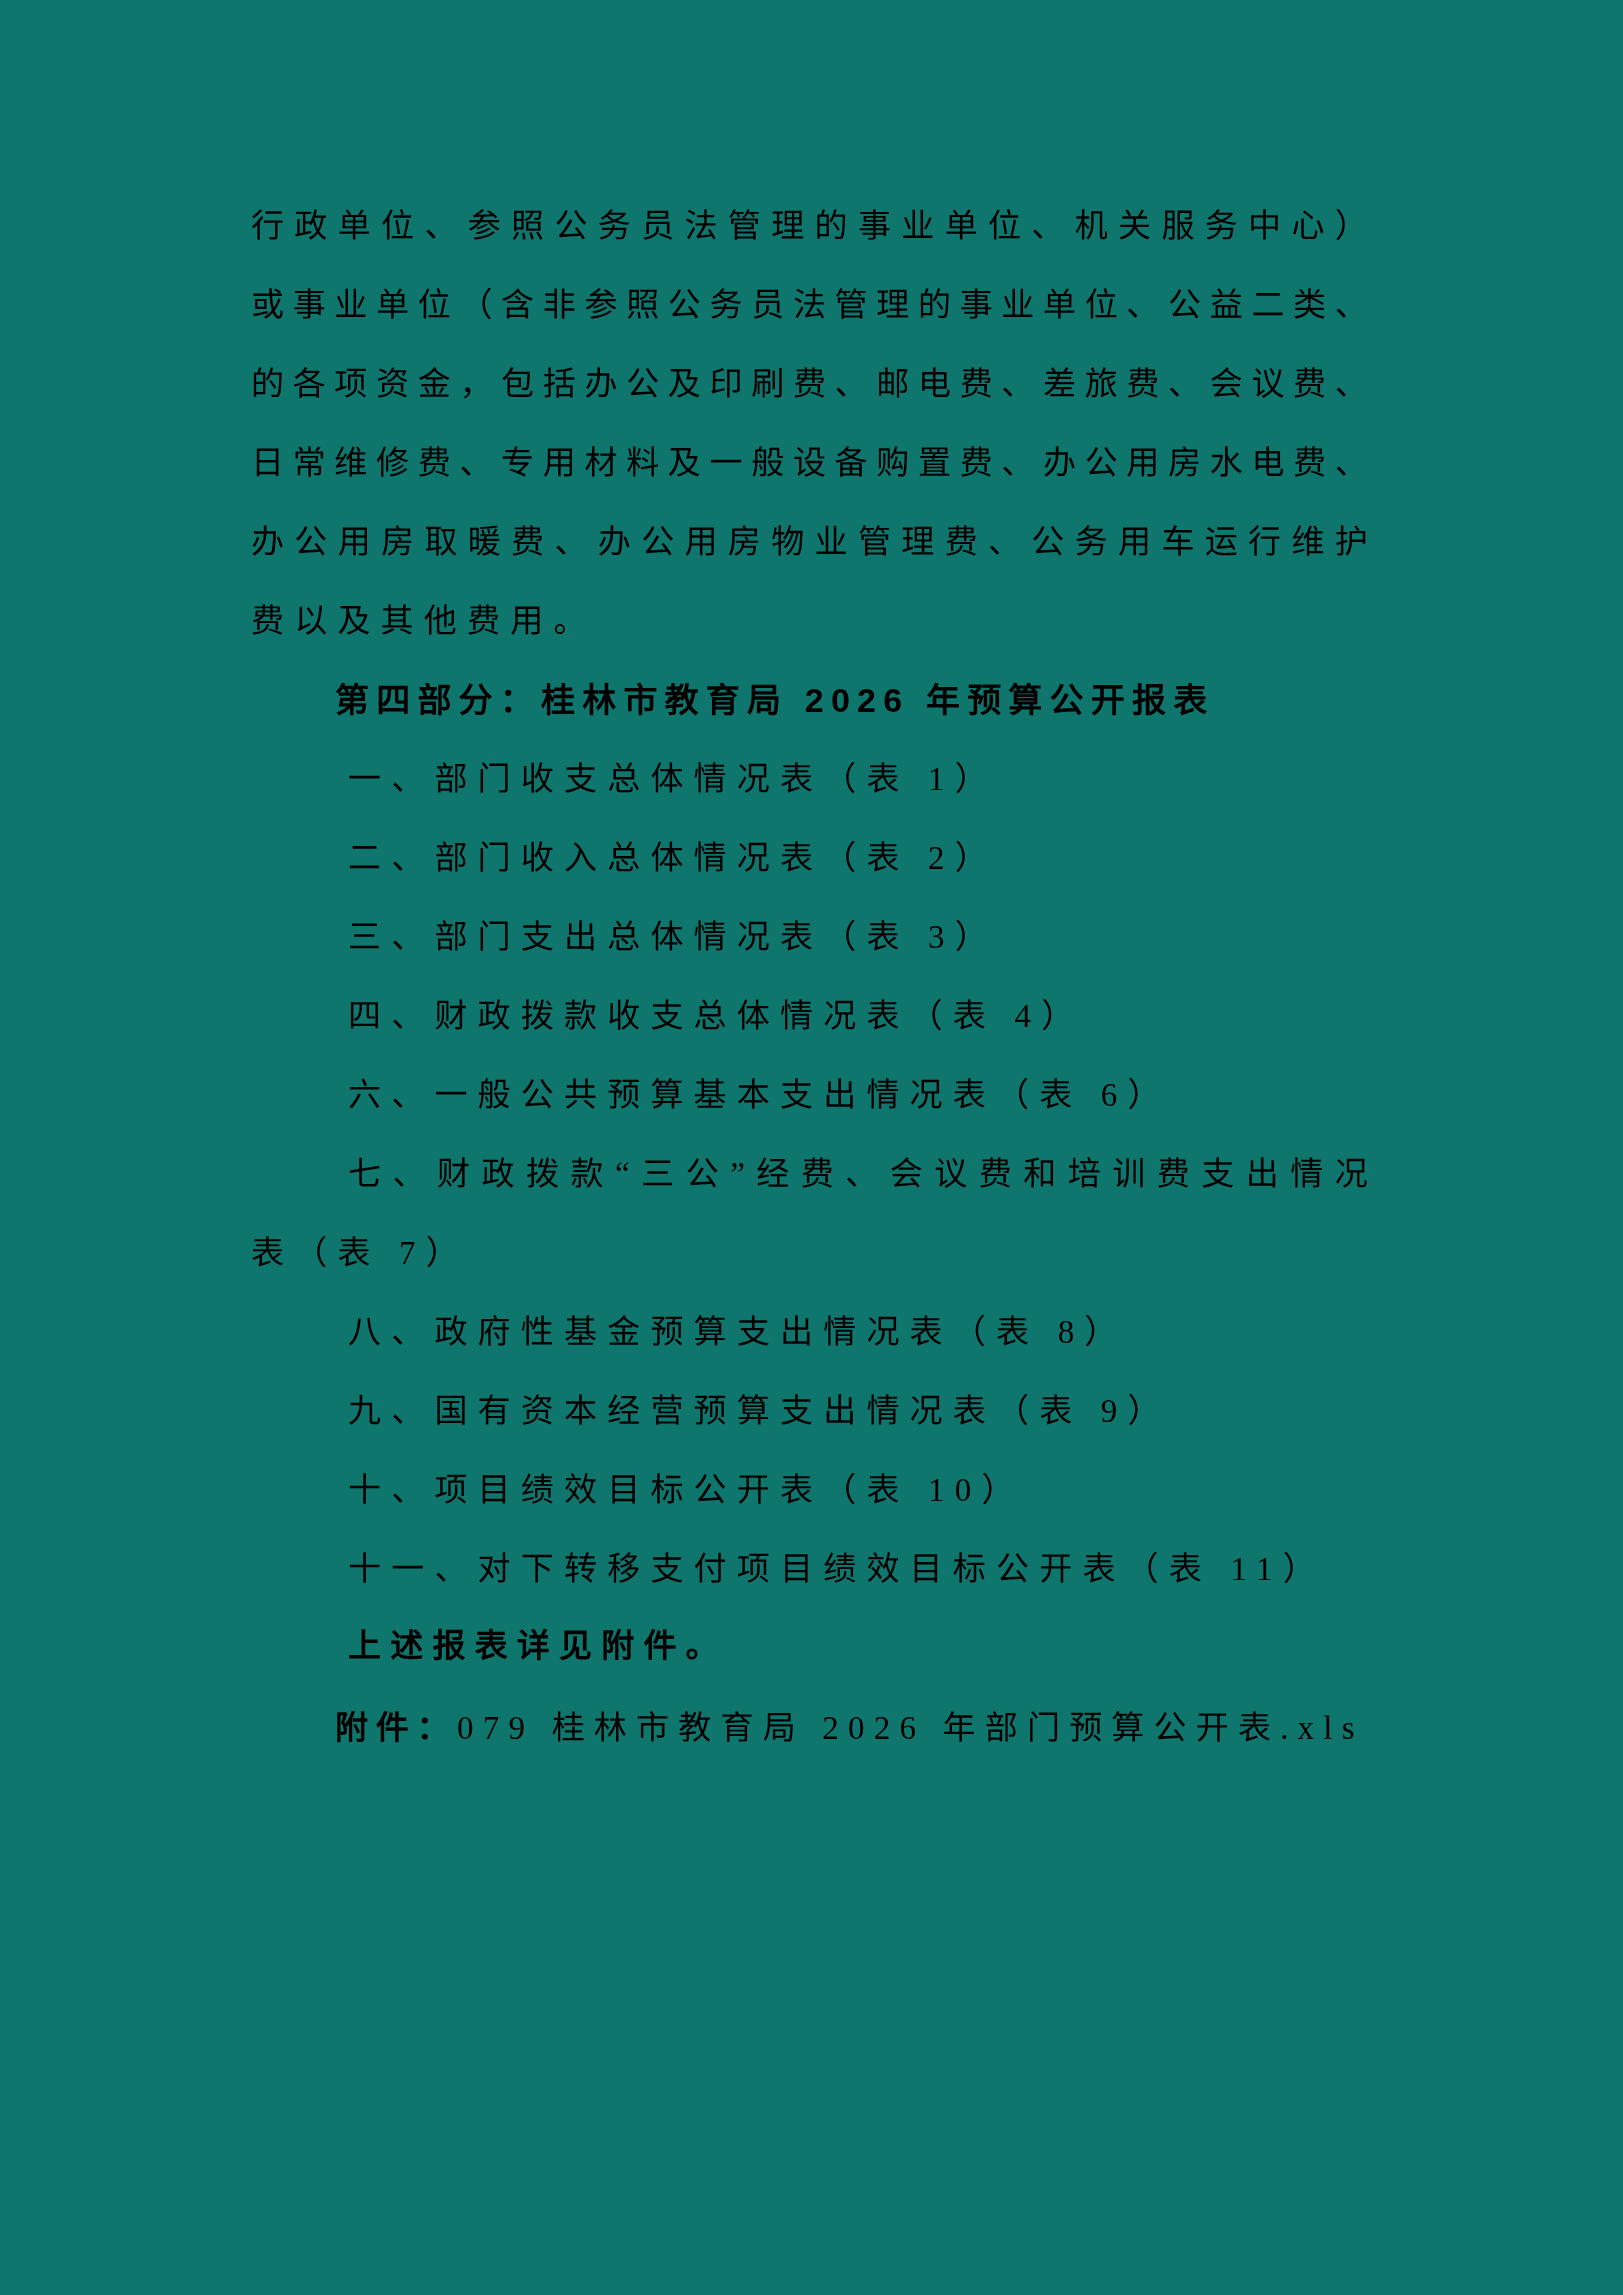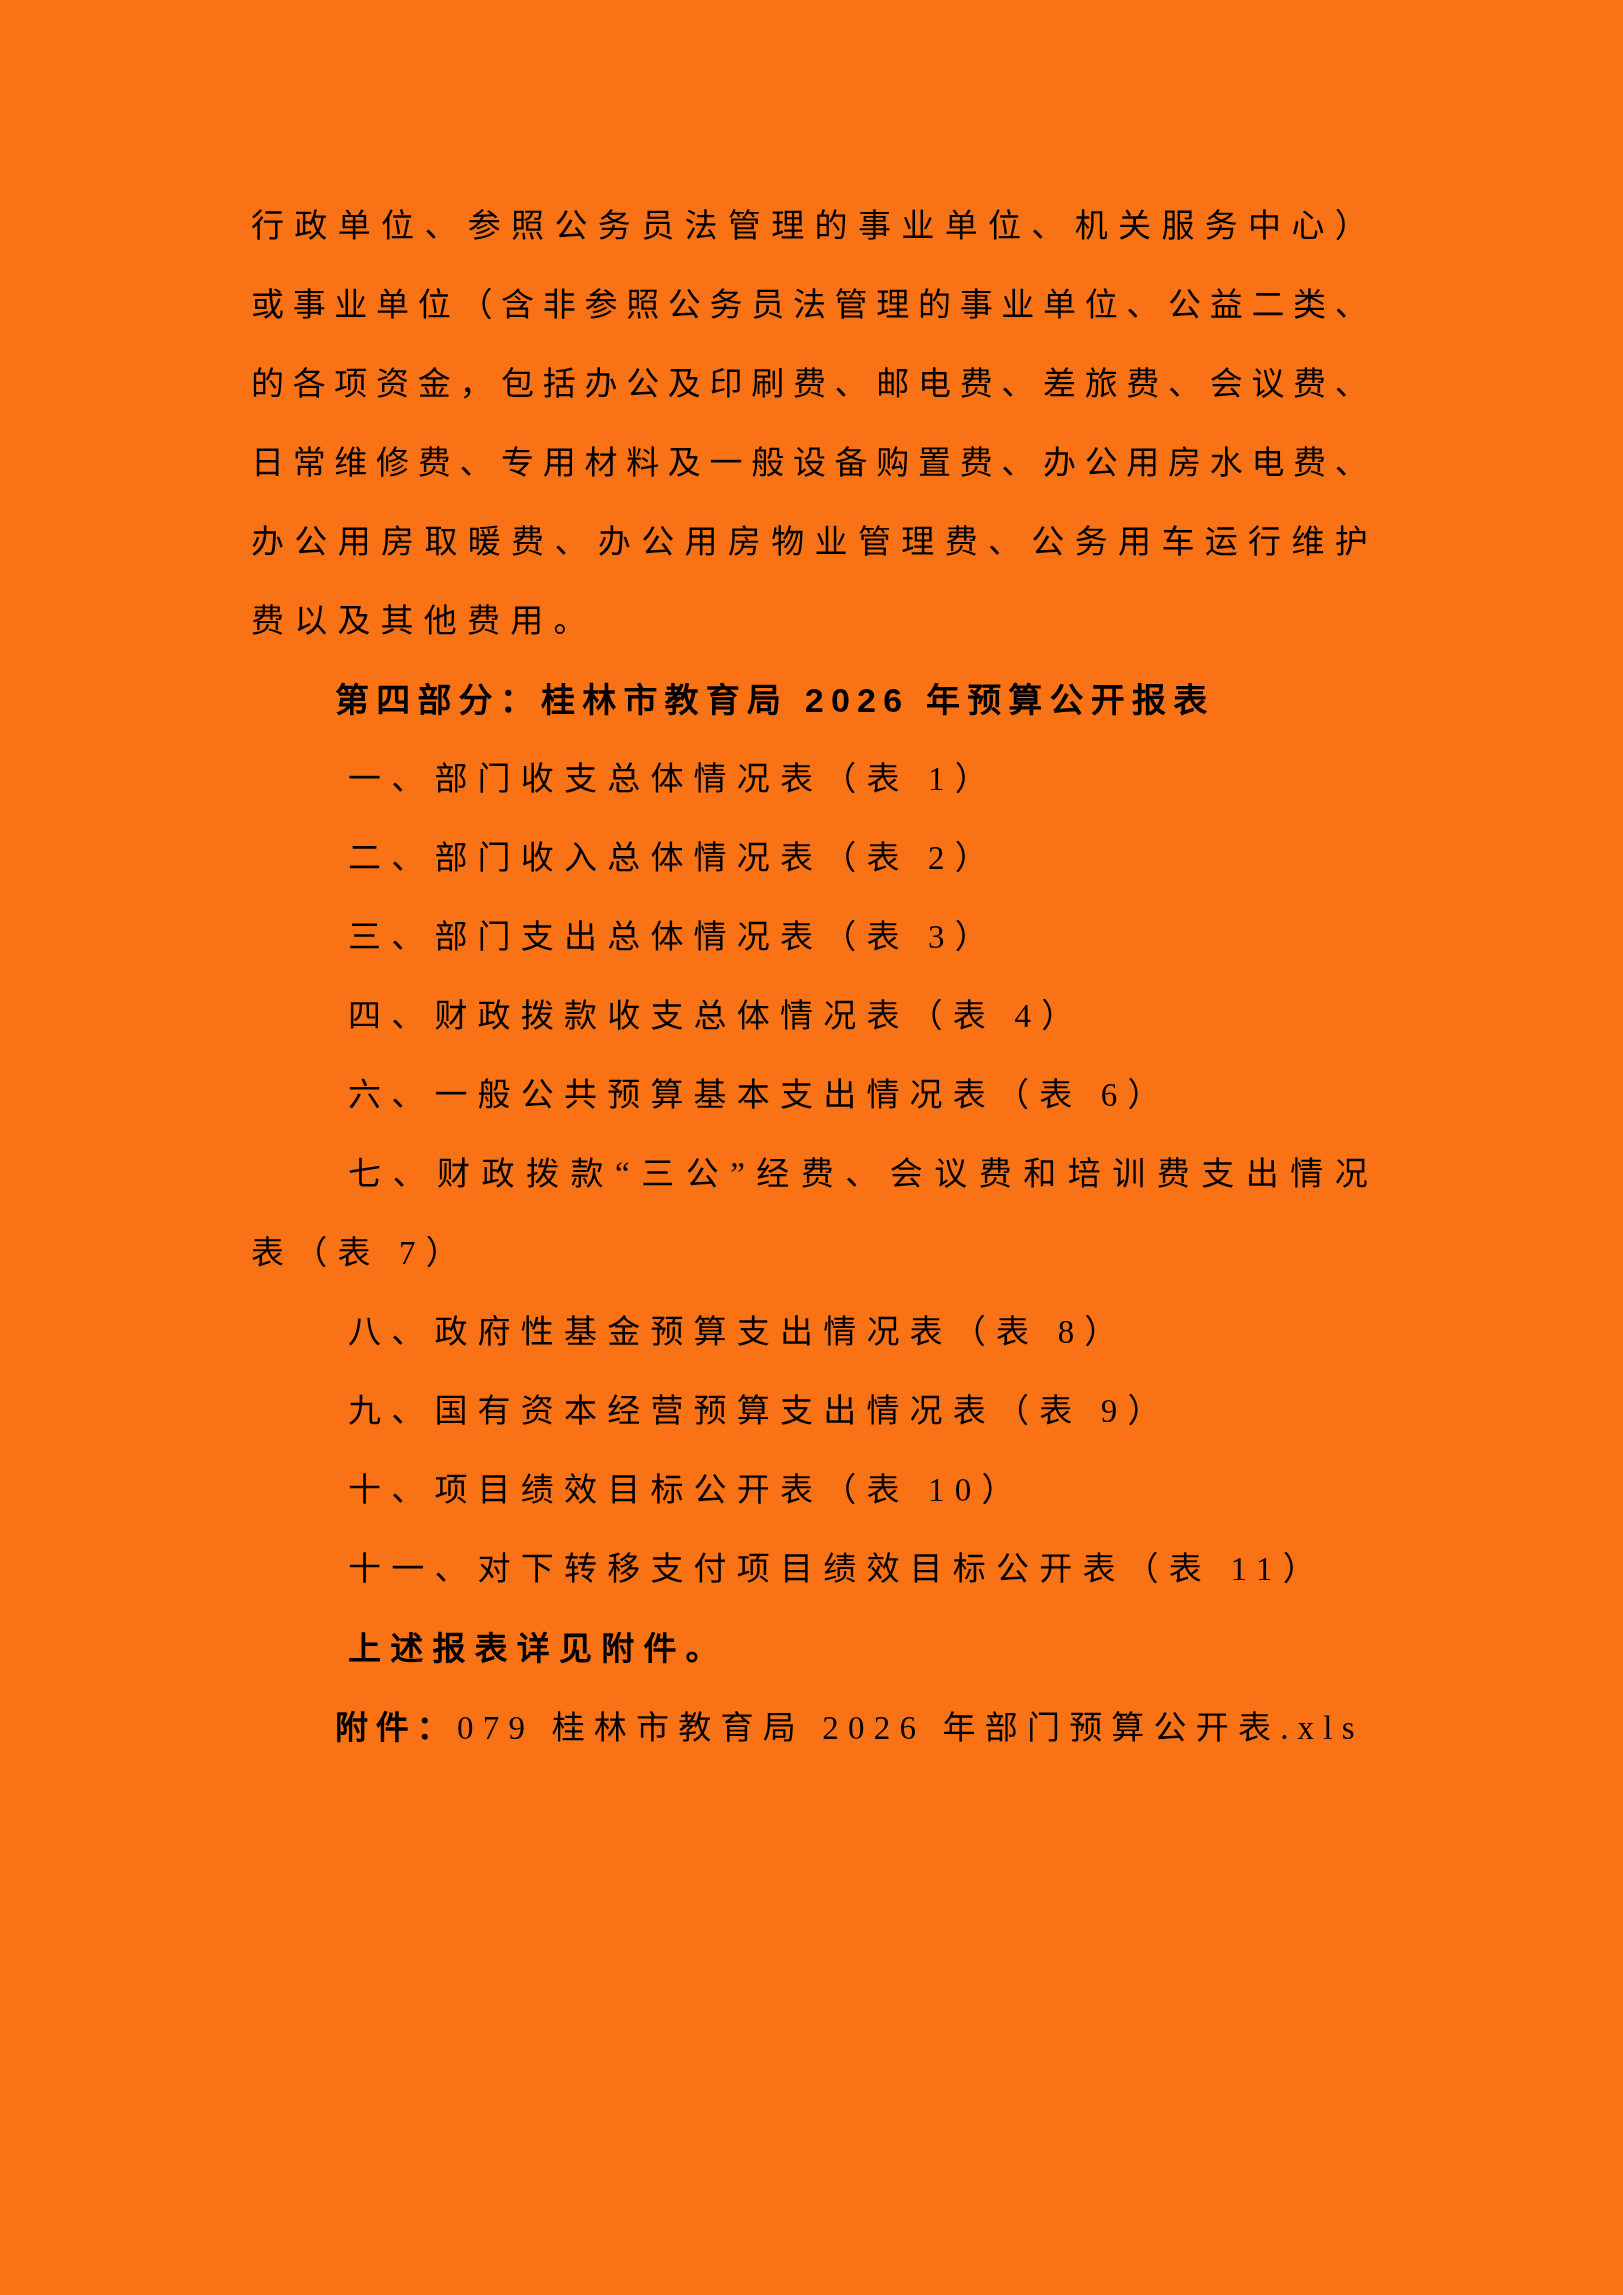--- a/index.html
+++ b/index.html
@@ -4,21 +4,21 @@
 <style>
   html, body {
     margin: 0;
     padding: 0;
     background: #ffffff;
   }
   .page {
     position: relative;
     width: 1623px;
     height: 2295px;
-    background: #f97316;
+    background: #0f766e;
     color: #000000;
     overflow: hidden;
   }
   .content {
     position: absolute;
     left: 251px;
     top: 187px;
     width: 1125px;
   }
   .ln {
@@ -51,21 +51,21 @@
   }
   .heading {
     margin-left: 84px;
     font-family: "Liberation Sans", "DejaVu Sans", sans-serif;
     font-weight: 700;
     font-size: 34px;
     letter-spacing: 7.2px;
   }
   .note {
     margin-left: 97px;
-    font-family: Liberation Sans, sans-serif;
+    font-family: Liberation Mono, monospace;
     font-weight: 700;
     letter-spacing: 9.2px;
   }
   .attach {
     margin-left: 84px;
     letter-spacing: 9.2px;
   }
   .attach-label {
     font-family: "Liberation Sans", "DejaVu Sans", sans-serif;
     font-weight: 700;

